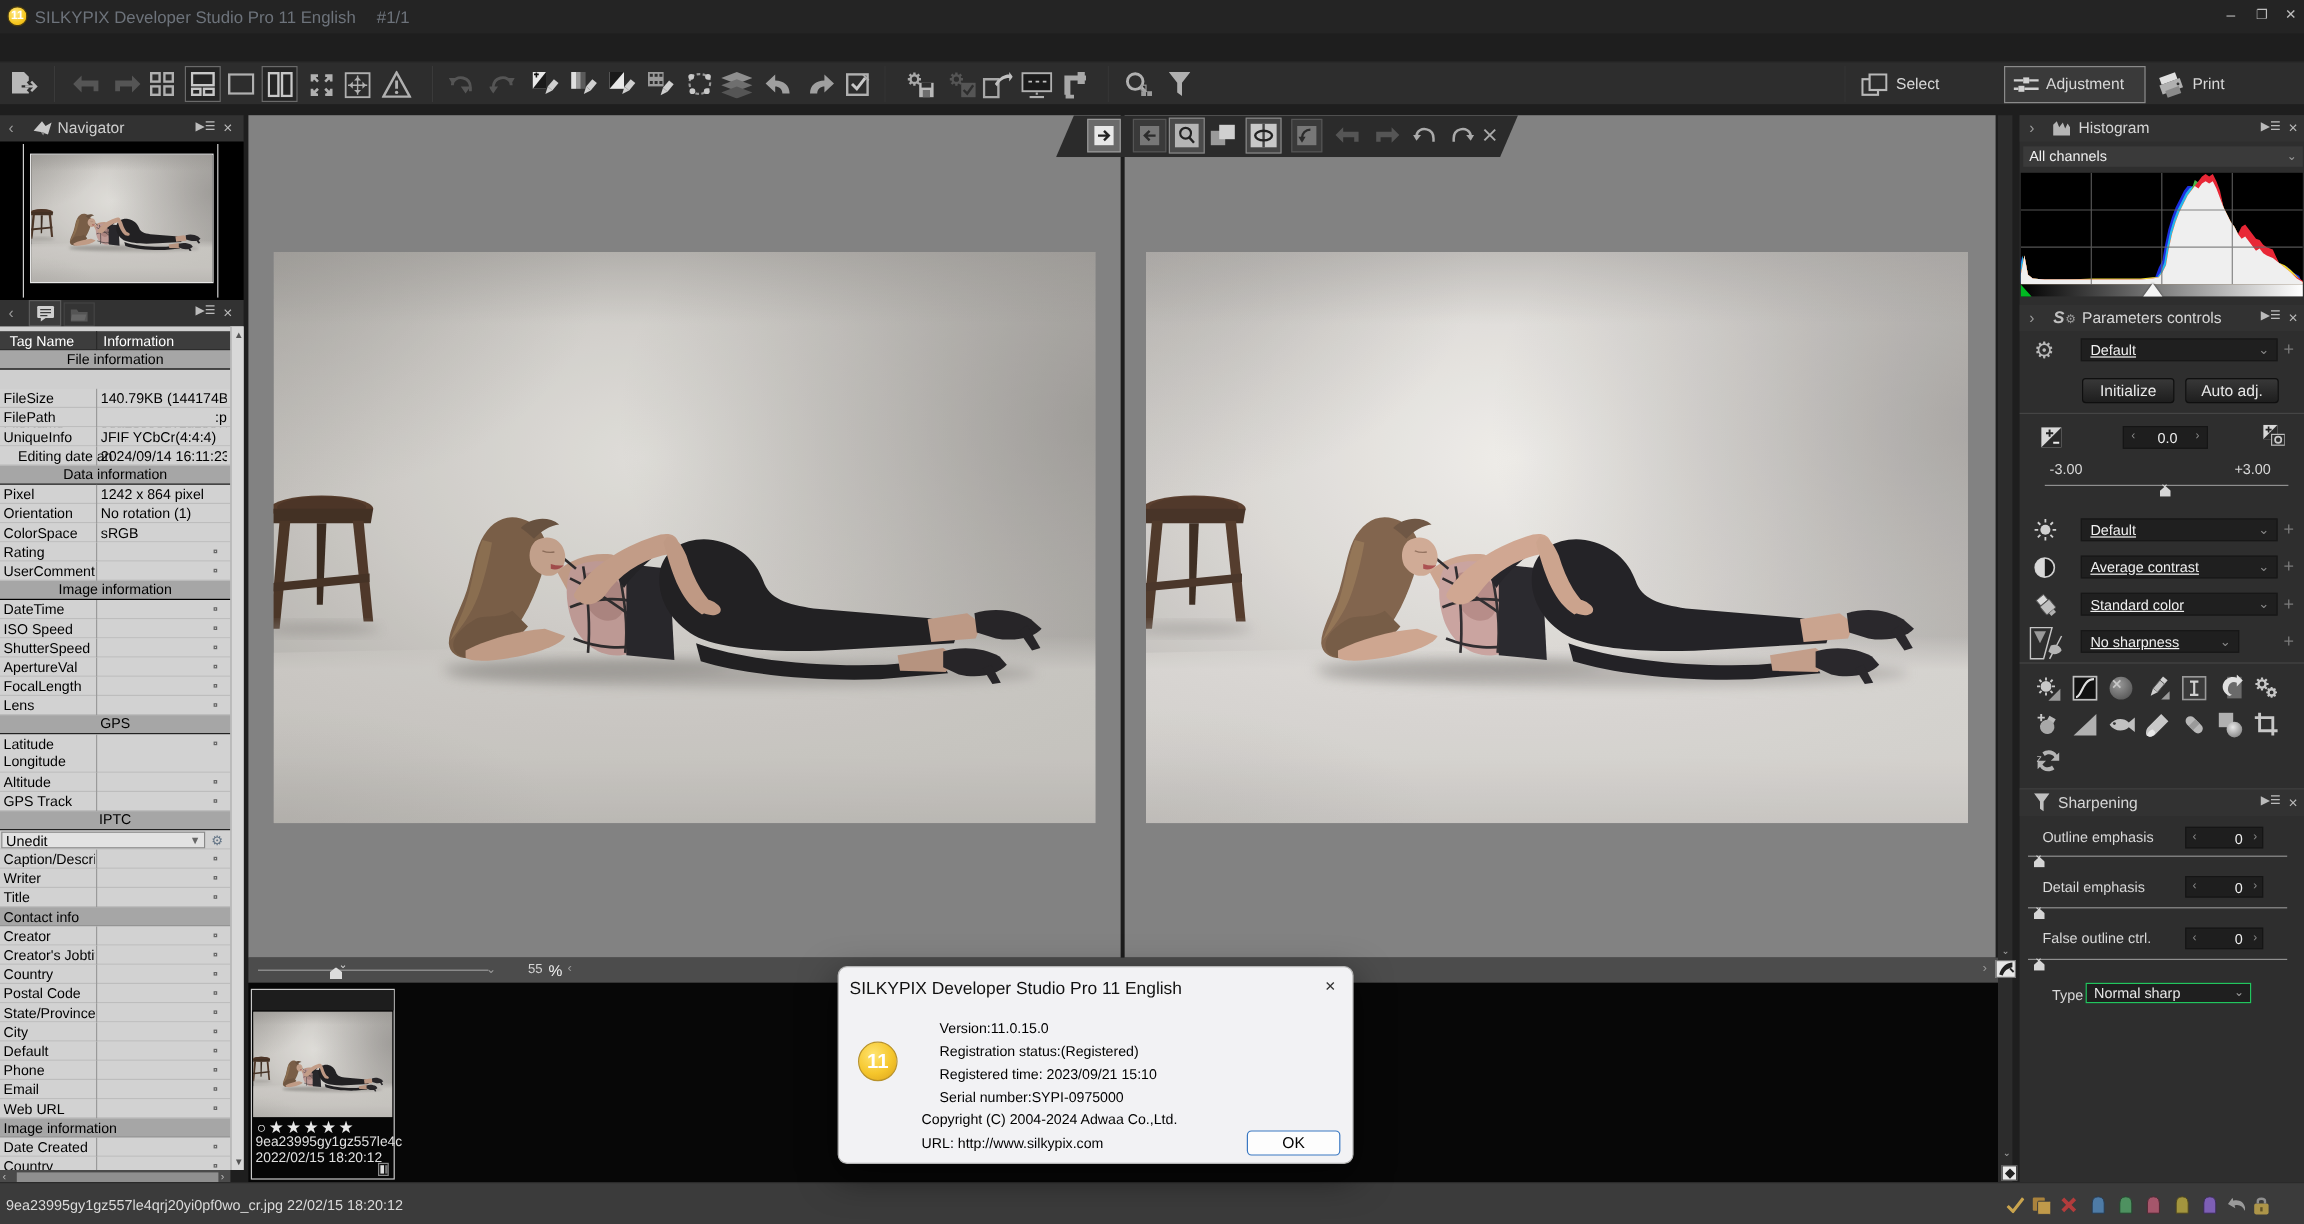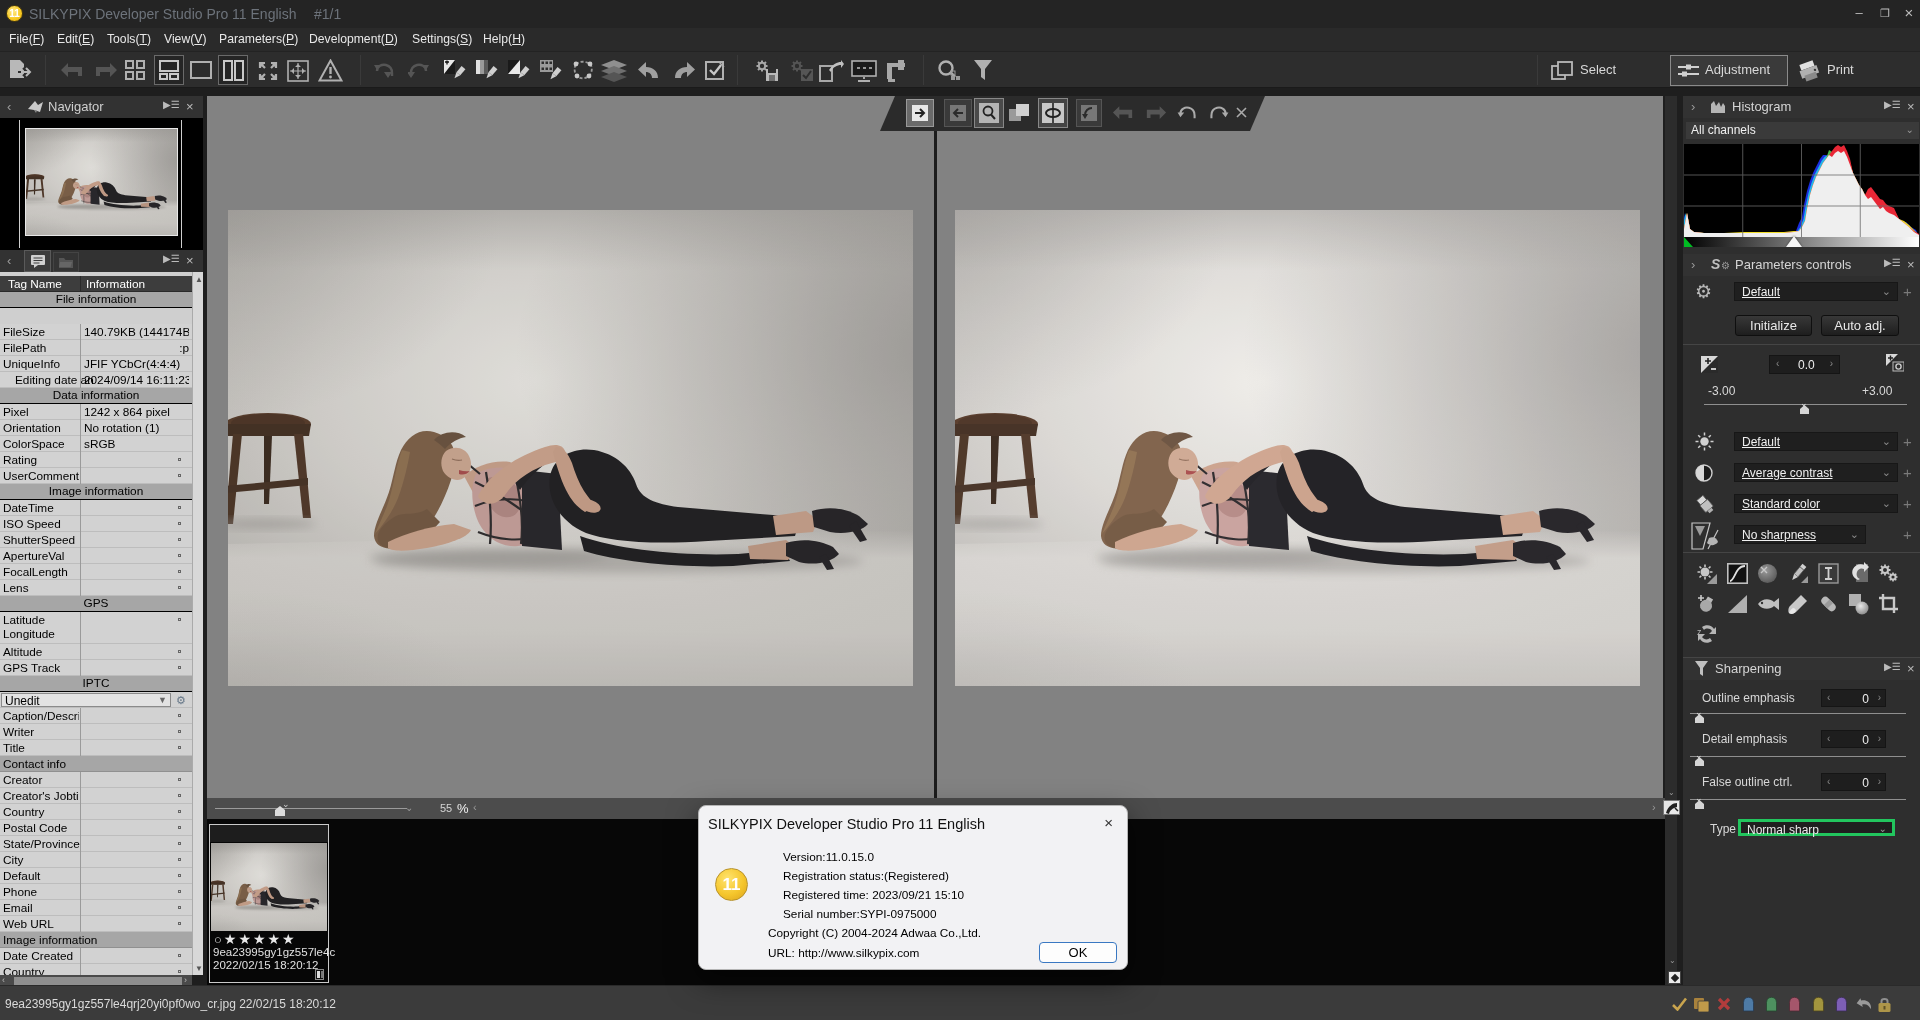--- a/index.html
+++ b/index.html
@@ -66,30 +66,20 @@
 
   <div id="titlebar">
     <div class="ticon">11</div>
     <div class="ttext">SILKYPIX Developer Studio Pro 11 English</div>
     <div class="tnum">#1/1</div>
     <div class="winbtn" style="right:46px;">–</div>
     <div class="winbtn" style="right:20px;font-size:11px;">❐</div>
     <div class="winbtn" style="right:-4px;font-size:15px;">×</div>
   </div>
 
-  <div id="menubar">
-    <span style="left:9px;">File(<u>F</u>)</span>
-    <span style="left:57px;">Edit(<u>E</u>)</span>
-    <span style="left:107px;">Tools(<u>T</u>)</span>
-    <span style="left:164px;">View(<u>V</u>)</span>
-    <span style="left:219px;">Parameters(<u>P</u>)</span>
-    <span style="left:309px;">Development(<u>D</u>)</span>
-    <span style="left:412px;">Settings(<u>S</u>)</span>
-    <span style="left:483px;">Help(<u>H</u>)</span>
-  </div>
 
   <div id="toolbar">
     <svg class="ticn" style="left:8px;top:7px;" width="24" height="22" viewBox="0 0 24 22">
         <path d="M2,1 L12,1 L16,5 L16,19 L2,19 Z" fill="#b8b8b8"></path>
         <path d="M10,13 h8 m-3,-4 l4,4 l-4,4" stroke="#2d2d2d" stroke-width="2" fill="none"></path>
         <path d="M13,13 h8 m-3,-4 l4,4 l-4,4" stroke="#b8b8b8" stroke-width="2" fill="none"></path>
       </svg>
     <div class="tsep" style="left:45px;"></div>
     <svg class="ticn" style="left:60px;top:10px;" width="24" height="17" viewBox="0 0 24 17">
         <path d="M22,14 L22,5 L8,5 L8,1 L1,8 L8,15 L8,10 L18,10 L18,14 Z" fill="#555"></path>
@@ -894,21 +884,21 @@
     <div class="slabel" style="left:19px;top:679px;">False outline ctrl.</div>
     <div class="spin" style="left:138px;top:677px;width:65px;height:18px;">
         <span class="lt" style="left:5px;">‹</span>
         <span class="abs" style="right:16px;top:2px;">0</span>
         <span class="gt" style="right:4px;">›</span>
       </div>
     <div class="sldline" style="left:7px;top:703px;width:216px;"></div>
     <div class="abs" style="left:12px;top:697px;color:#ddd;font-size:9px;">⌄</div>
     <div class="abs" style="left:12px;top:704px;width:9px;height:9px;background:#d5d5d5;clip-path:polygon(50% 0,100% 45%,100% 100%,0 100%,0 45%);"></div>
     <div class="slabel" style="left:27px;top:726px;">Type</div>
-    <div class="abs" style="left:55px;top:723px;width:157px;height:17px;background:#1f1f1f;border:3px solid #22c55e;color:#e8e8e8;font-size:12px;text-decoration:underline;">
+    <div class="abs" style="left:55px;top:723px;width:138px;height:17px;background:#1f1f1f;border:1px solid #22c55e;color:#e8e8e8;font-size:12px;text-decoration:underline;">
       <span class="abs" style="left:6px;top:1px;">Normal sharp</span>
       <span class="abs" style="right:5px;top:1px;color:#999;font-size:10px;">⌄</span>
     </div>
   </div>
 
   <div id="statusbar">
     <div class="fn">9ea23995gy1gz557le4qrj20yi0pf0wo_cr.jpg 22/02/15 18:20:12</div>
     <svg class="abs" style="left:1672px;top:11px;" width="15" height="14" viewBox="0 0 15 14">
         <path d="M1,8 L5.5,12.5 L14,1.5" stroke="#c9a44e" stroke-width="2.6" fill="none"></path>
       </svg>

